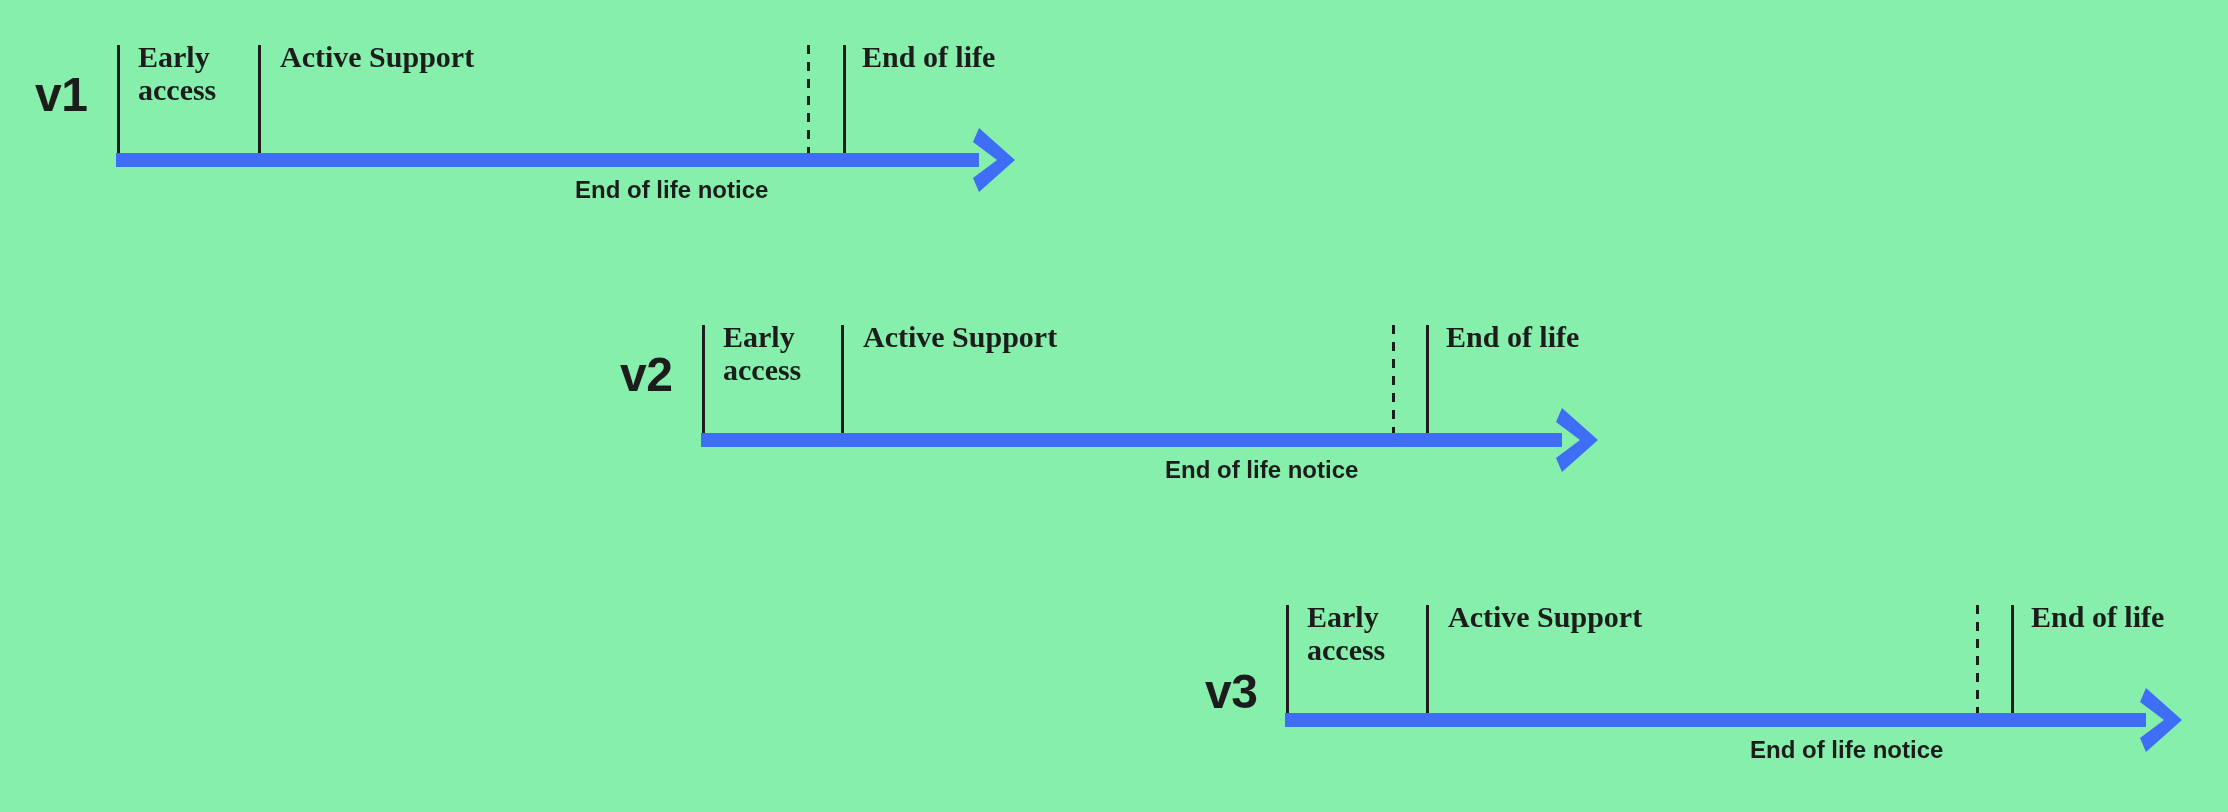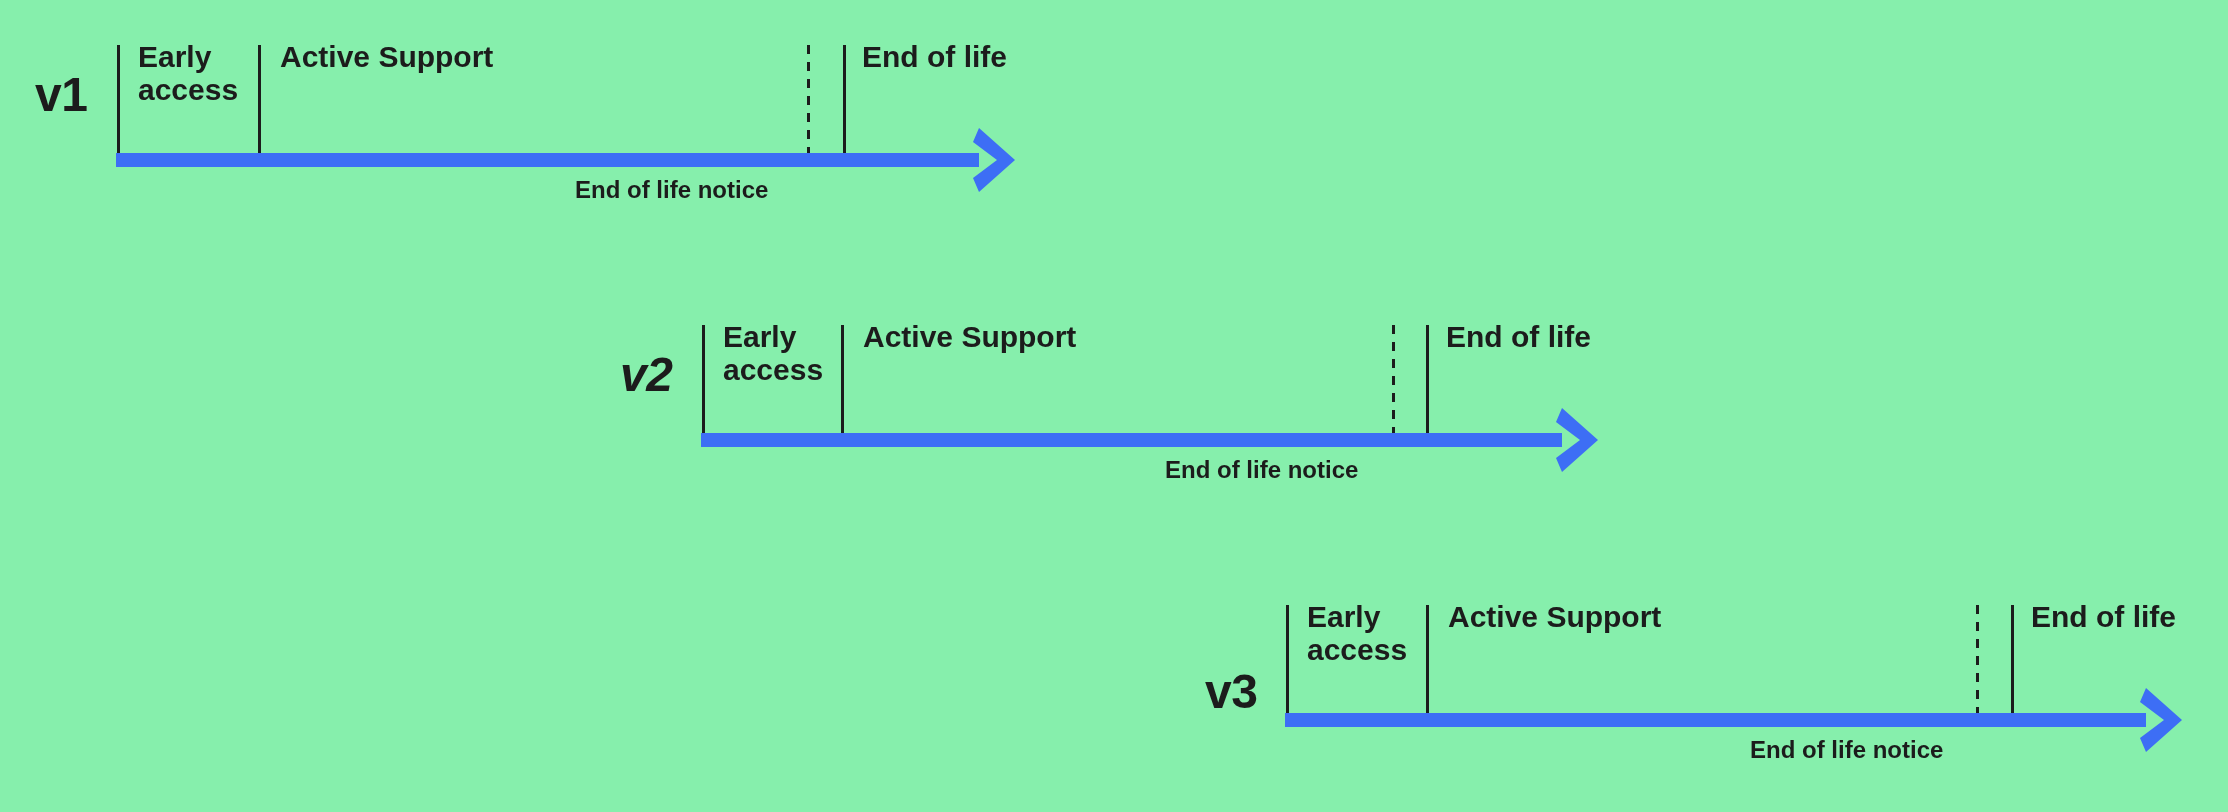--- a/index.html
+++ b/index.html
@@ -52,20 +52,21 @@
     background-repeat: repeat-y;
   }
   
   .phase-label {
     position: absolute;
     font-size: 30px;
     font-weight: 700;
     line-height: 33px;
     color: #1c1c1c;
     white-space: pre-line;
+    font-family: Liberation Serif, serif;
   }
   
   .arrow-shaft {
     position: absolute;
     height: 14px;
     background: #3d6ef5;
   }
   .arrow-head {
     position: absolute;
     height: 64px;
@@ -99,21 +100,21 @@
       <div class="phase-label" style="left: 862px; top: 40px;">End of life</div>
       <div class="arrow-shaft" style="left: 116px; top: 153px; width: 863px; background: rgb(61, 110, 245);"></div>
       <div class="arrow-head" style="left: 973px; top: 128px;">
         <svg width="42" height="64" viewBox="0 0 42 64">
           <path d="M 6 0 L 42 32 L 6 64 L 0 50 L 24 32 L 0 14 Z" fill="#3d6ef5"></path>
         </svg>
       </div>
       <div class="notice-label" style="left: 575px; top: 176px;">End of life notice</div>
     </div>
     <div class="timeline-row">
-      <div class="version-label" style="left: 620px; top: 351px; font-style: italic;">v2</div>
+      <div class="version-label" style="left: 620px; top: 351px;">v2</div>
       <div class="tick" style="left: 702px; top: 325px; height: 108px;"></div>
       <div class="tick" style="left: 841px; top: 325px; height: 108px;"></div>
       <div class="tick-dashed" style="left: 1392px; top: 325px; height: 108px;"></div>
       <div class="tick" style="left: 1426px; top: 325px; height: 108px;"></div>
       <div class="phase-label" style="left: 723px; top: 320px;">Early
 access</div>
       <div class="phase-label" style="left: 863px; top: 320px;">Active Support</div>
       <div class="phase-label" style="left: 1446px; top: 320px;">End of life</div>
       <div class="arrow-shaft" style="left: 701px; top: 433px; width: 861px; background: rgb(61, 110, 245);"></div>
       <div class="arrow-head" style="left: 1556px; top: 408px;">

